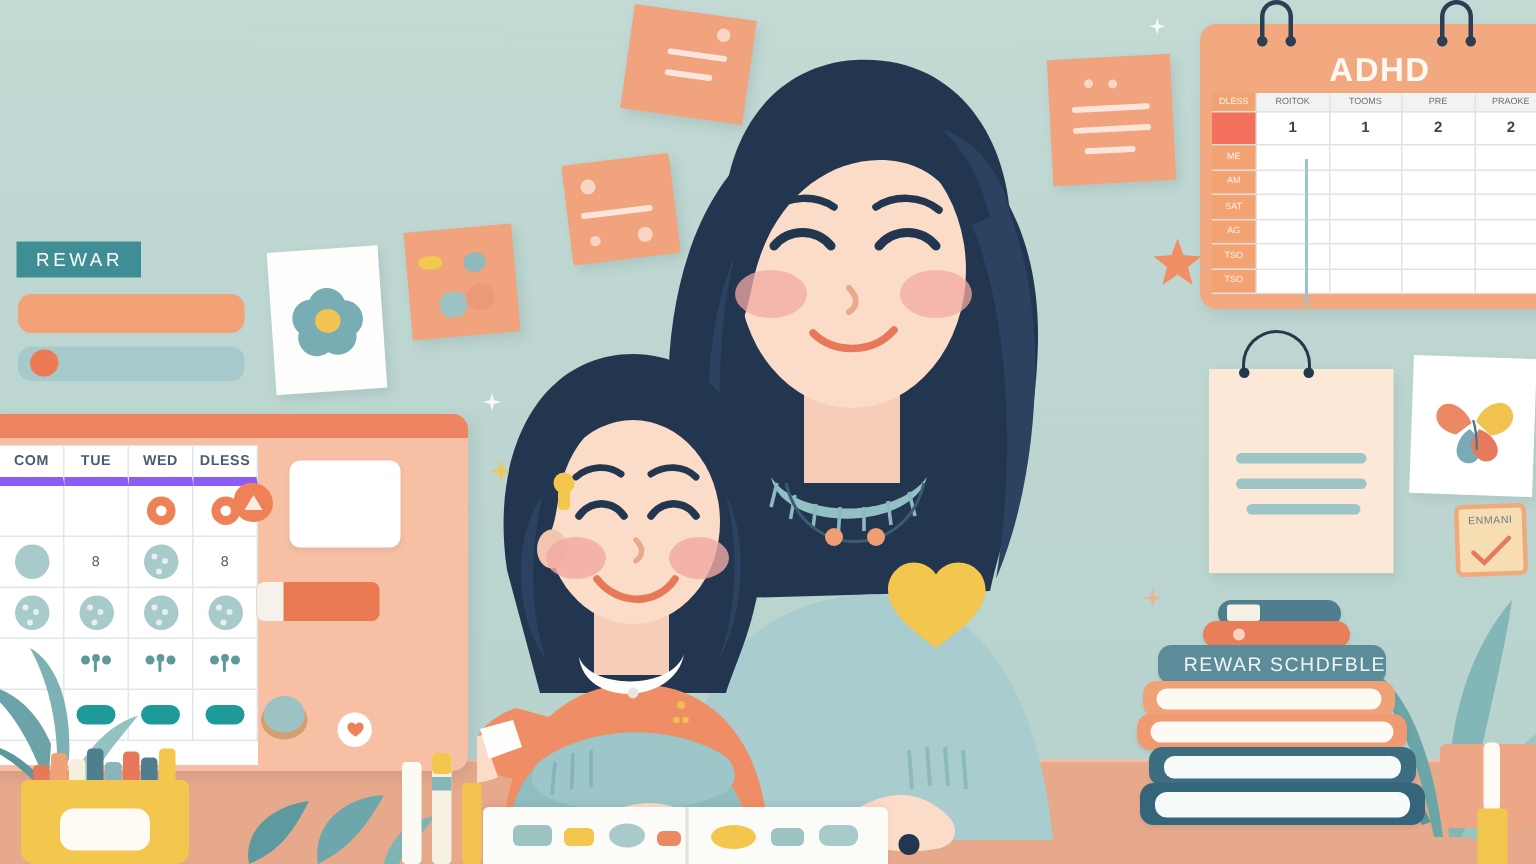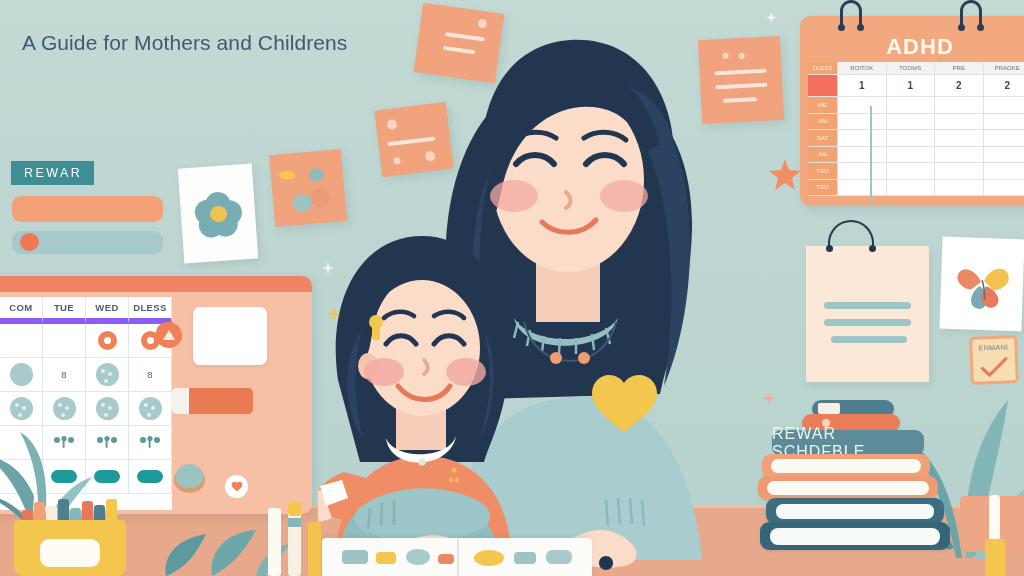--- a/index.html
+++ b/index.html
@@ -137,21 +137,21 @@
   
   .artcard { position:absolute; left:941px; top:238px; width:82px; height:92px; background:#fff; z-index:22; transform:rotate(2deg); box-shadow:2px 3px 7px rgba(60,80,90,.1); }
 
   
   .checkbadge { position:absolute; left:970px; top:336px; width:48px; height:48px; background:#f7ddb2; border:3px solid #f0a97d; border-radius:5px; z-index:23; transform:rotate(-2deg); }
   .cb-text { position:absolute; left:0; right:0; top:5px; text-align:center; font-size:7px; color:#6c7a85; letter-spacing:.4px; }
 
   
   .books { position:absolute; left:750px; top:400px; width:220px; height:176px; z-index:30; }
   .book { position:absolute; border-radius:9px; box-shadow:0 2px 3px rgba(60,80,90,.1); }
-  .book-label { position:absolute; width:100%; text-align:left; font-size:16px; letter-spacing:1px; color:#eef6f5; top:50%; transform:translateY(-50%); }
+  .book-label { position:absolute; width:100%; text-align:right; font-size:13px; letter-spacing:1px; color:#eef6f5; top:50%; transform:translateY(-50%); }
 
   
   .plant-r { position:absolute; left:900px; top:330px; width:140px; height:230px; z-index:26; }
   .pot-r { position:absolute; left:960px; top:496px; width:66px; height:56px; background:#eda787; border-radius:4px 4px 9px 9px; z-index:27; }
 
   
   .openbook { position:absolute; left:322px; top:538px; width:270px; height:46px; background:#fbfbf8; border-radius:4px; z-index:33; box-shadow:0 -2px 5px rgba(0,0,0,.05); }
   .ob-split { position:absolute; left:50%; top:0; width:1.6px; height:100%; background:#dfe4e2; }
   .ob-chip { position:absolute; border-radius:4px; }
 
@@ -272,21 +272,20 @@
   <svg class="plant-l" viewBox="0 0 110 175">
     <g fill="#6ba3a8">
       <path d="M50 175C38 140 24 118 4 104c20 2 38 16 48 40z"></path>
       <path d="M56 175C58 136 52 106 38 80c18 10 28 38 26 74z" fill="#7db2b4"></path>
       <path d="M62 175c14-30 30-44 48-50-14 18-28 32-34 52z" fill="#93c2c2"></path>
       <path d="M44 172C26 154 12 146 0 144c14-2 34 8 48 26z" fill="#5d969c"></path>
     </g>
   </svg>
 
   <div class="headline">
-    <div class="subtitle">A Guide for Mothers and Childrens</div>
   </div>
   <div class="blog-badge">REWAR</div>
 
   <div class="pill pill-orange"></div>
   <div class="pill pill-teal"></div>
   <div class="pill-dot"></div>
 
   <div class="flower-card">
     <div class="flower">
       <span class="petal p1"></span>

